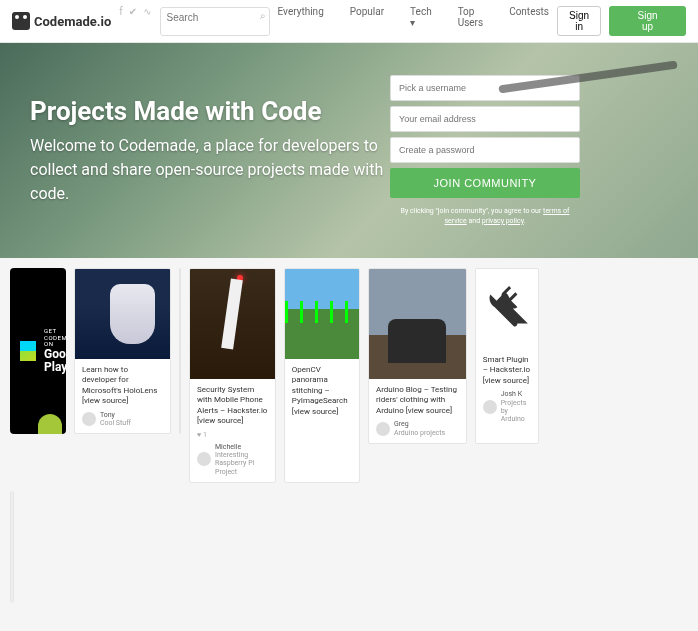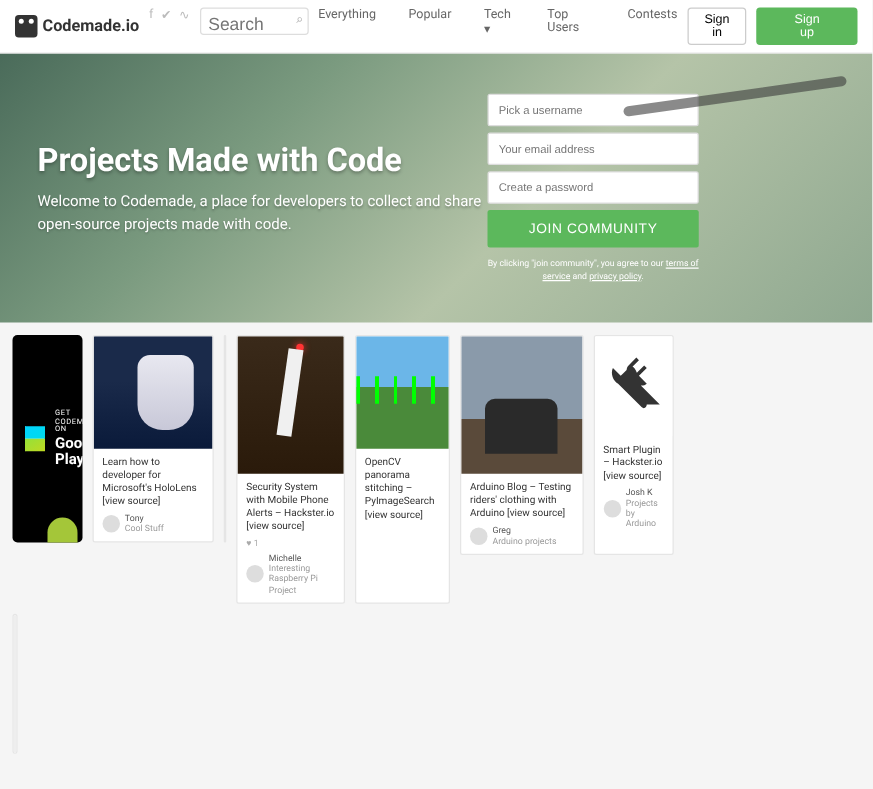--- a/index.html
+++ b/index.html
@@ -4,32 +4,32 @@
 <style>
 *{box-sizing:border-box;margin:0;padding:0}
 body{font-family:-apple-system,BlinkMacSystemFont,"Segoe UI",Roboto,Arial,sans-serif;background:#f5f5f5;width:698px;overflow:hidden}
 .header{display:flex;padding:6px 12px;background:#fff;border-bottom:1px solid #e5e5e5;gap:8px}
 .logo{display:flex;align-items:center;gap:4px;font-weight:700;font-size:13px;color:#333}
 .logo-icon{width:18px;height:18px;background:#333;border-radius:3px;position:relative}
 .logo-icon::before{content:"";position:absolute;top:3px;left:3px;width:4px;height:4px;background:#fff;border-radius:50%}
 .logo-icon::after{content:"";position:absolute;top:3px;right:3px;width:4px;height:4px;background:#fff;border-radius:50%}
 .social{display:flex;gap:6px;color:#bbb;font-size:10px}
 .search-box{position:relative}
-.search-box input{width:87px;padding:4px 20px 0 6px;border:1px solid #ddd;border-radius:3px;font-size:14px}
+.search-box input{width:110px;padding:4px 20px 12px 6px;border:1px solid #ddd;border-radius:3px;font-size:10px}
 .search-box .srch{position:absolute;right:4px;top:4px;color:#aaa;font-size:10px}
 .nav{display:flex;gap:26px;margin-left:auto;font-size:10px;color:#666}
 .nav span{cursor:pointer}
 .btn-signin{border:1px solid #ccc;padding:3px 8px;border-radius:3px;font-size:10px;background:#fff;cursor:pointer}
 .btn-signup{background:#5cb85c;color:#fff;border:none;padding:4px 24px;border-radius:3px;font-size:10px;cursor:pointer}
 .hero{position:relative;height:215px;background:linear-gradient(135deg,#4a6b5a 0%,#7a9a7f 30%,#b5c4a8 60%,#8fa890 100%);display:flex;align-items:center;padding:0 30px}
 .hero::before{content:"";position:absolute;right:20px;top:30px;width:180px;height:8px;background:rgba(60,60,60,0.6);border-radius:4px;transform:rotate(-8deg)}
 .hero-left{flex:1;color:#fff;max-width:360px}
 .hero-left h1{font-size:26px;font-weight:700;margin-bottom:8px;text-shadow:0 1px 3px rgba(0,0,0,0.3)}
-.hero-left p{font-size:12px;line-height:1.5;text-shadow:0 1px 2px rgba(0,0,0,0.3)}
-.signup-form{width:169px;display:flex;flex-direction:column;gap:5px}
+.hero-left p{font-size:16px;line-height:1.5;text-shadow:0 1px 2px rgba(0,0,0,0.3)}
+.signup-form{width:190px;display:flex;flex-direction:column;gap:5px}
 .signup-form input{width:100%;padding:7px 8px;border:1px solid #ddd;font-size:9px;border-radius:2px}
 .signup-form input.pw{color:#c9302c}
 .btn-join{background:#5cb85c;color:#fff;border:none;padding:9px;font-size:11px;font-weight:400;letter-spacing:0.5px;border-radius:2px;cursor:pointer}
 .tos{color:#fff;font-size:7px;text-align:center;margin-top:4px;line-height:1.4}
 .tos a{color:#fff;text-decoration:underline}
 .grid{padding:10px;display:flex;flex-wrap:wrap;gap:8px;align-items:flex-start}
 .col{display:flex;flex-direction:row;gap:8px;width:171px}
 .card{background:#fff;border:1px solid #e5e5e5;border-radius:2px;overflow:hidden}
 .card-img{width:100%;display:block;height:90px;background:#888}
 .card-body{padding:6px 7px}

